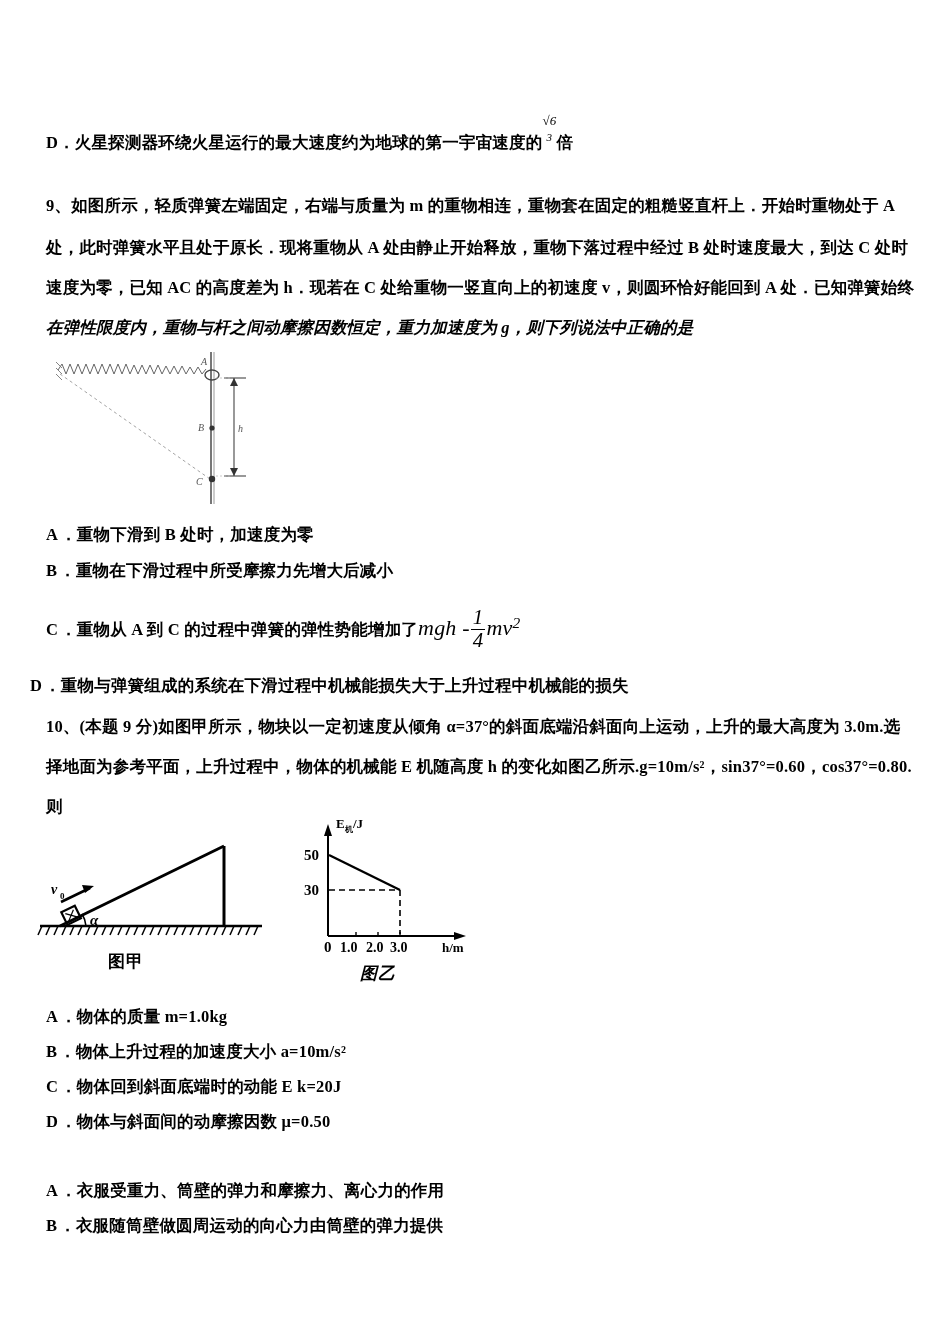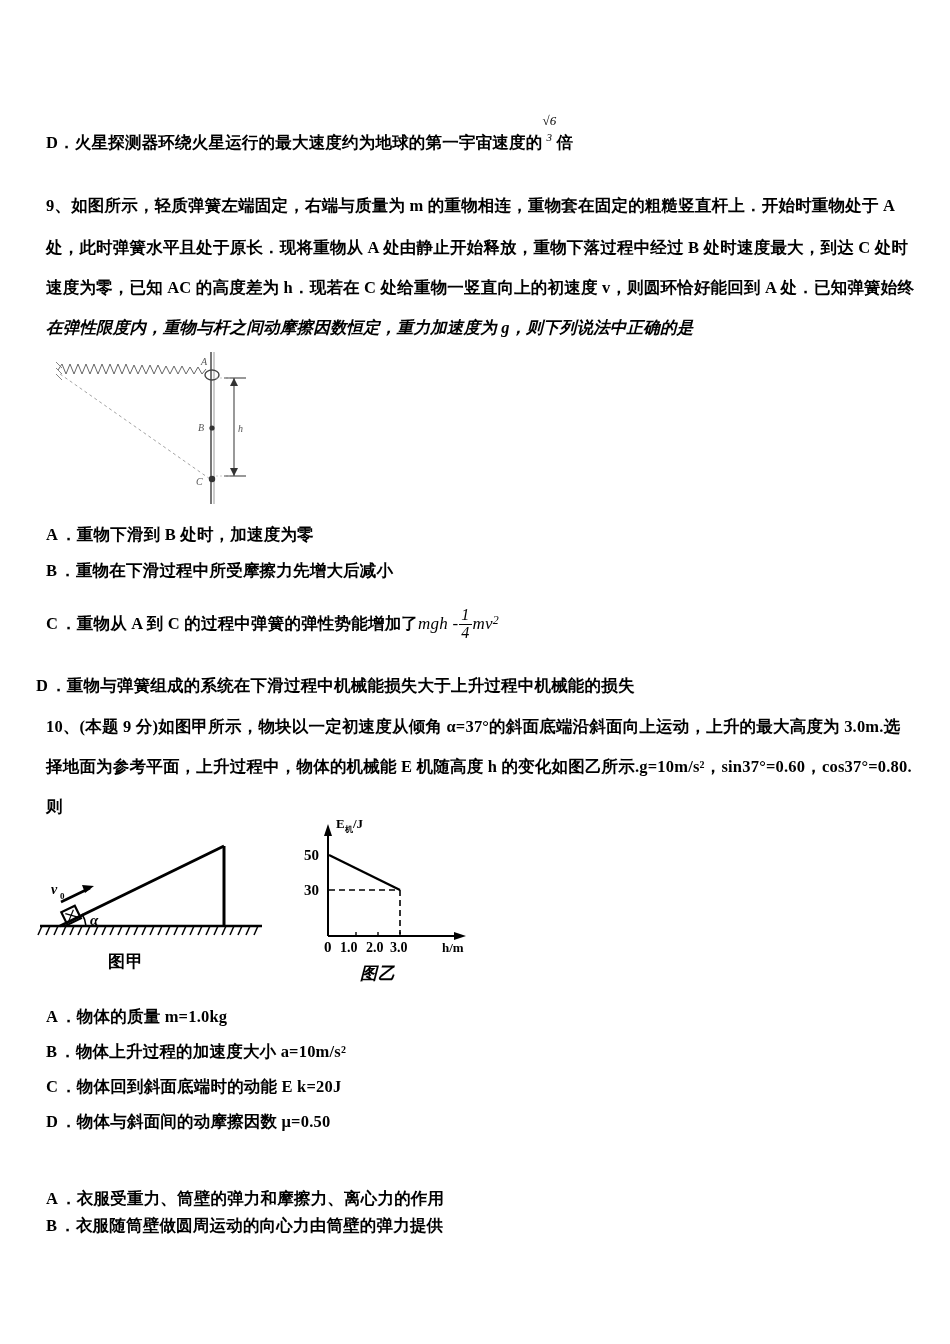--- a/index.html
+++ b/index.html
@@ -68,21 +68,21 @@
   }
   .frac .den {
     display: block;
     padding: 0 2px;
     font-size: 0.95em;
   }
   .formula {
     font-family: "Liberation Serif", serif;
     font-style: italic;
     font-weight: normal;
-    font-size: 17px;
+    font-size: 22px;
   }
   
   .raisedfrac {
     display: inline-block;
     vertical-align: 0.15em;
     text-align: center;
     line-height: 1.0;
     font-style: italic;
     font-weight: normal;
     position: relative;
@@ -168,21 +168,21 @@
   </div>
 
   <div class="opt" style="left:46px; top:560px;text-align:right;">
     <span class="lbl">B</span>．<span>重物在下滑过程中所受摩擦力先增大后减小</span>
   </div>
 
   <div class="opt" style="left:46px; top:608px;">
     <span class="lbl">C</span>．<span>重物从 A 到 C 的过程中弹簧的弹性势能增加了</span><span class="formula"><span>mgh -</span><span class="frac"><span class="num">1</span><span class="den">4</span></span><span>mv</span><span class="sup">2</span></span>
   </div>
 
-  <div class="opt" style="left:36px; top:675px;">
+  <div class="opt" style="left:30px; top:675px;">
     <span class="lbl">D</span>．<span>重物与弹簧组成的系统在下滑过程中机械能损失大于上升过程中机械能的损失</span>
   </div>
 
   <div class="block para" style="left:46px; top:711px; width:872px;">10、(本题 9 分)如图甲所示，物块以一定初速度从倾角 α=37°的斜面底端沿斜面向上运动，上升的最大高度为 3.0m.选</div>
   <div class="block para" style="left:46px; top:751px; width:872px;">择地面为参考平面，上升过程中，物体的机械能 E 机随高度 h 的变化如图乙所示.g=10m/s²，sin37°=0.60，cos37°=0.80.</div>
   <div class="block para" style="left:46px; top:791px; width:872px;">则</div>
 
   <div class="figure" style="left:34px; top:832px;">
     <svg width="262" height="120" viewBox="0 0 262 120">
 
@@ -280,20 +280,20 @@
   <div class="opt" style="left:46px; top:1041px;">
     <span class="lbl">B</span>．<span>物体上升过程的加速度大小 a=10m/s²</span>
   </div>
   <div class="opt" style="left:46px; top:1076px;">
     <span class="lbl">C</span>．<span>物体回到斜面底端时的动能 E k=20J</span>
   </div>
   <div class="opt" style="left:46px; top:1111px;">
     <span class="lbl">D</span>．<span>物体与斜面间的动摩擦因数 μ=0.50</span>
   </div>
 
-  <div class="opt" style="left:46px; top:1180px;margin-top:8px;">
+  <div class="opt" style="left:46px; top:1180px;">
     <span class="lbl">A</span>．<span>衣服受重力、筒壁的弹力和摩擦力、离心力的作用</span>
   </div>
   <div class="opt" style="left:46px; top:1215px;">
     <span class="lbl">B</span>．<span>衣服随筒壁做圆周运动的向心力由筒壁的弹力提供</span>
   </div>
 
 </div>
 
 </body></html>

